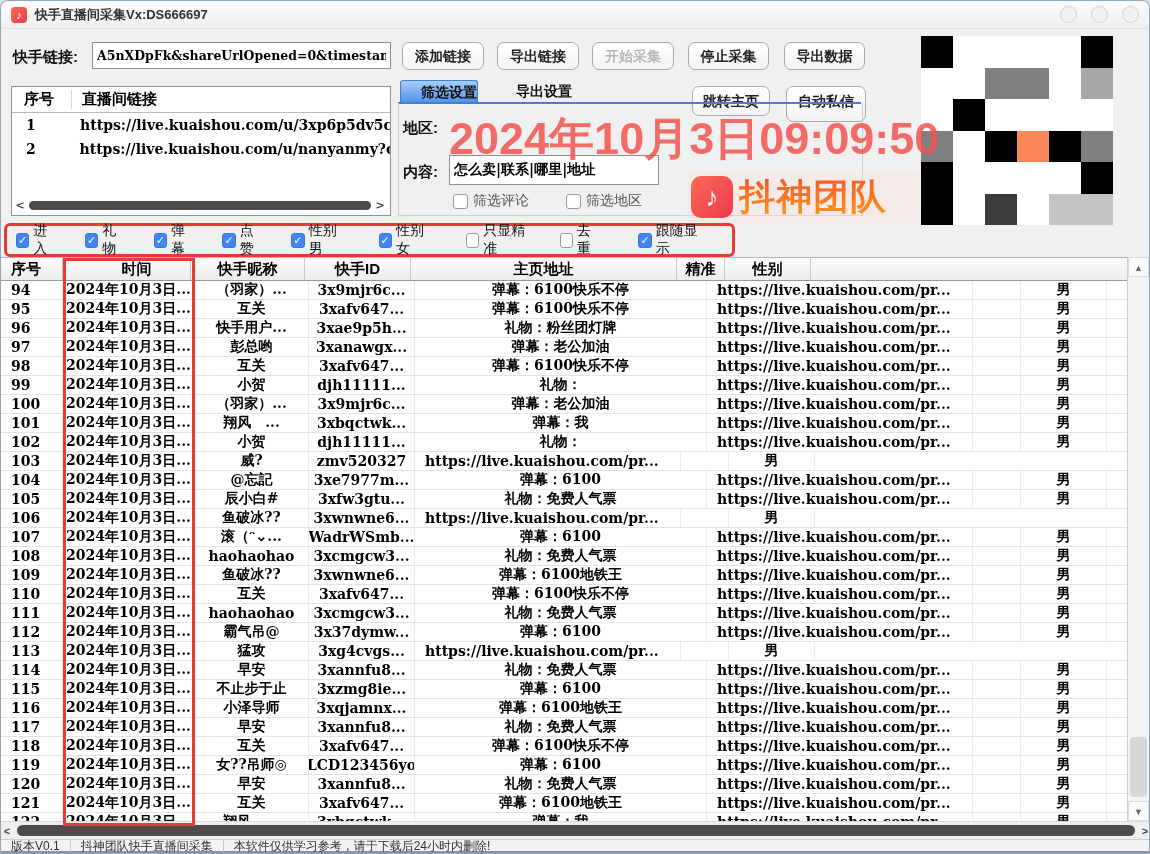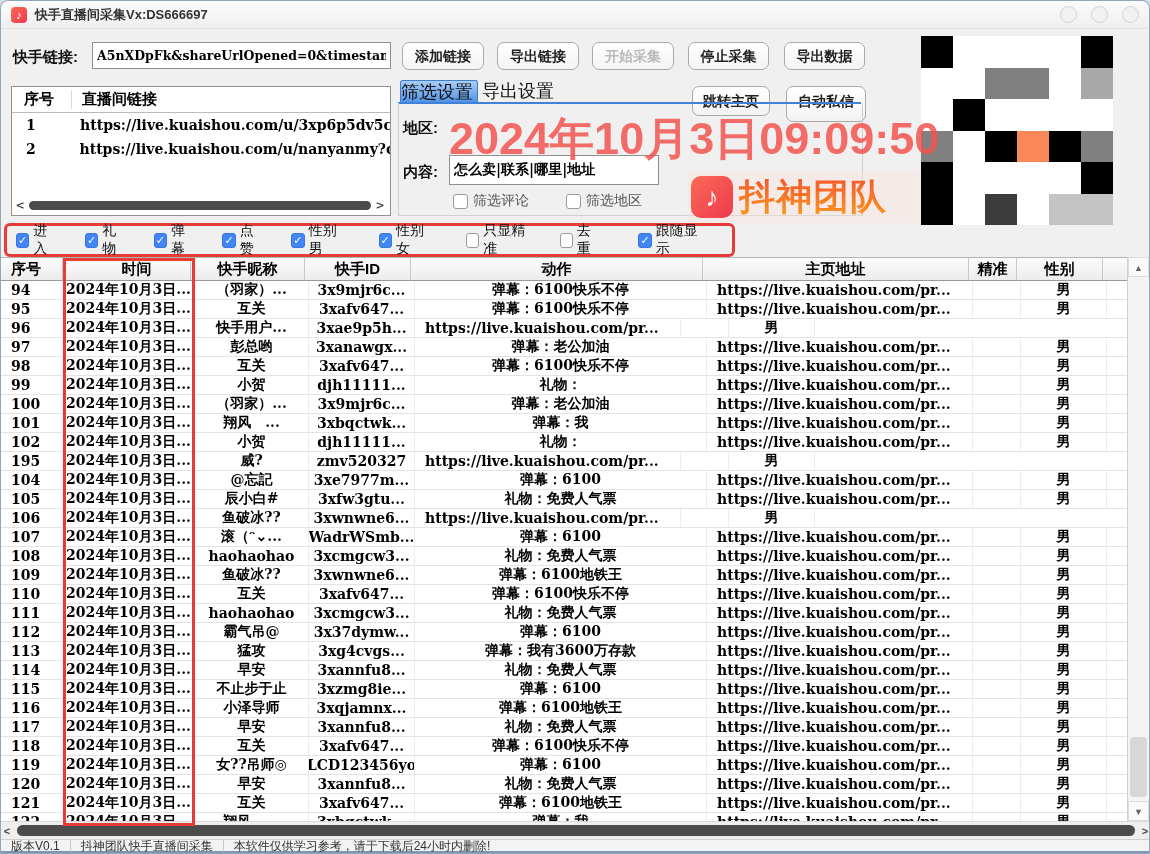--- a/index.html
+++ b/index.html
@@ -40,25 +40,25 @@
   #link-list-header .h-link { padding-left:10px; }
   .llrow { display:flex; height:24px; align-items:center; font-size:14px; }
   .llrow .c-seq { width:60px; padding-left:14px; }
   .llrow .c-link { padding-left:10px; white-space:nowrap; overflow:hidden; }
   #link-hscroll { position:absolute; left:2px; bottom:3px; width:372px; height:13px;
                   display:flex; align-items:center; }
   .scroll-arrow { font-size:11px; color:#444; width:12px; text-align:center; font-weight:bold; }
   #link-hthumb { flex:1; height:9px; background:#4c4c4c; border-radius:5px; margin:0 3px; }
 
   
-  .tab { position:absolute; top:79px; height:23px; font-size:18px; font-weight:normal;
-         color:#111; text-align:left; line-height:23px; cursor:pointer; }
+  .tab { position:absolute; top:79px; height:23px; font-size:14px; font-weight:bold;
+         color:#111; text-align:right; line-height:23px; cursor:pointer; }
   #tab-filter { left:399px; width:78px; background:linear-gradient(#a9cdf6,#4e91e8);
                 border:1px solid #3f7fd0; border-bottom:none; border-radius:3px 3px 0 0; }
-  #tab-export { left:481px; width:78px; }
+  #tab-export { left:493px; width:78px; }
   #tab-underline { position:absolute; left:397px; top:101px; width:463px; height:2px;
                    background:#3f81d6; }
   #filter-panel { position:absolute; left:397px; top:102px; width:465px; height:113px;
                   border:1px solid #cfcfcf; border-top:none; }
   .filter-input { position:absolute; background:#fff; border:1px solid #8f8f8f;
                   font-size:14px; padding:2px 4px;
                   font-family:"DejaVu Serif","Liberation Serif",serif; font-weight:bold; }
   #region-input { left:448px; top:107px; width:210px; height:40px; }
   #content-input { left:448px; top:154px; width:210px; height:30px; }
   .small-check { position:absolute; display:flex; align-items:center; gap:5px;
@@ -283,21 +283,20 @@
         <div style="display: inline;">跟随显示</div>
       </div>
     </div>
 
   <div id="table">
     <div id="thead">
         <div class="th al" style="width: 62px;">序号</div>
         <div class="th" style="width: 108px; margin-left: 20px;">时间</div>
         <div class="th" style="width: 114px;">快手昵称</div>
         <div class="th" style="width: 106px;">快手ID</div>
-        <div class="th" style="width: 292px;">动作</div>
         <div class="th" style="width: 266px;">主页地址</div>
         <div class="th" style="width: 48px;">精准</div>
         <div class="th" style="width: 86px;">性别</div>
         <div class="th" style="width: 22px; border-right: none;"></div>
       </div>
     <div id="tbody" class="serif">
         <div class="trow">
           <div class="td al" style="width: 62px;">94</div>
           <div class="td" style="width: 132px;">2024年10月3日...</div>
           <div class="td" style="width: 114px;">（羽家）...</div>
@@ -317,20 +316,21 @@
           <div class="td al" style="width: 266px;">https://live.kuaishou.com/pr...</div>
           <div class="td" style="width: 48px;"></div>
           <div class="td" style="width: 86px;">男</div>
           <div class="td" style="width: 22px; border-right: none;"></div>
         </div>
         <div class="trow">
           <div class="td al" style="width: 62px;">96</div>
           <div class="td" style="width: 132px;">2024年10月3日...</div>
           <div class="td" style="width: 114px;">快手用户...</div>
           <div class="td" style="width: 106px;">3xae9p5h...</div>
+          <div class="td" style="width: 292px;">礼物：粉丝团灯牌</div>
           <div class="td al" style="width: 266px;">https://live.kuaishou.com/pr...</div>
           <div class="td" style="width: 48px;"></div>
           <div class="td" style="width: 86px;">男</div>
           <div class="td" style="width: 22px; border-right: none;"></div>
         </div>
         <div class="trow">
           <div class="td al" style="width: 62px;">97</div>
           <div class="td" style="width: 132px;">2024年10月3日...</div>
           <div class="td" style="width: 114px;">彭总哟</div>
           <div class="td" style="width: 106px;">3xanawgx...</div>
@@ -389,21 +389,21 @@
           <div class="td" style="width: 132px;">2024年10月3日...</div>
           <div class="td" style="width: 114px;">小贺</div>
           <div class="td" style="width: 106px;">djh11111...</div>
           <div class="td" style="width: 292px;">礼物：</div>
           <div class="td al" style="width: 266px;">https://live.kuaishou.com/pr...</div>
           <div class="td" style="width: 48px;"></div>
           <div class="td" style="width: 86px;">男</div>
           <div class="td" style="width: 22px; border-right: none;"></div>
         </div>
         <div class="trow">
-          <div class="td al" style="width: 62px;">195</div>
+          <div class="td al" style="width: 62px;">103</div>
           <div class="td" style="width: 132px;">2024年10月3日...</div>
           <div class="td" style="width: 114px;">威?</div>
           <div class="td" style="width: 106px;">zmv520327</div>
           <div class="td al" style="width: 266px;">https://live.kuaishou.com/pr...</div>
           <div class="td" style="width: 48px;"></div>
           <div class="td" style="width: 86px;">男</div>
           <div class="td" style="width: 22px; border-right: none;"></div>
         </div>
         <div class="trow">
           <div class="td al" style="width: 62px;">104</div>
@@ -501,21 +501,20 @@
           <div class="td al" style="width: 266px;">https://live.kuaishou.com/pr...</div>
           <div class="td" style="width: 48px;"></div>
           <div class="td" style="width: 86px;">男</div>
           <div class="td" style="width: 22px; border-right: none;"></div>
         </div>
         <div class="trow">
           <div class="td al" style="width: 62px;">113</div>
           <div class="td" style="width: 132px;">2024年10月3日...</div>
           <div class="td" style="width: 114px;">猛攻</div>
           <div class="td" style="width: 106px;">3xg4cvgs...</div>
-          <div class="td" style="width: 292px;">弹幕：我有3600万存款</div>
           <div class="td al" style="width: 266px;">https://live.kuaishou.com/pr...</div>
           <div class="td" style="width: 48px;"></div>
           <div class="td" style="width: 86px;">男</div>
           <div class="td" style="width: 22px; border-right: none;"></div>
         </div>
         <div class="trow">
           <div class="td al" style="width: 62px;">114</div>
           <div class="td" style="width: 132px;">2024年10月3日...</div>
           <div class="td" style="width: 114px;">早安</div>
           <div class="td" style="width: 106px;">3xannfu8...</div>

